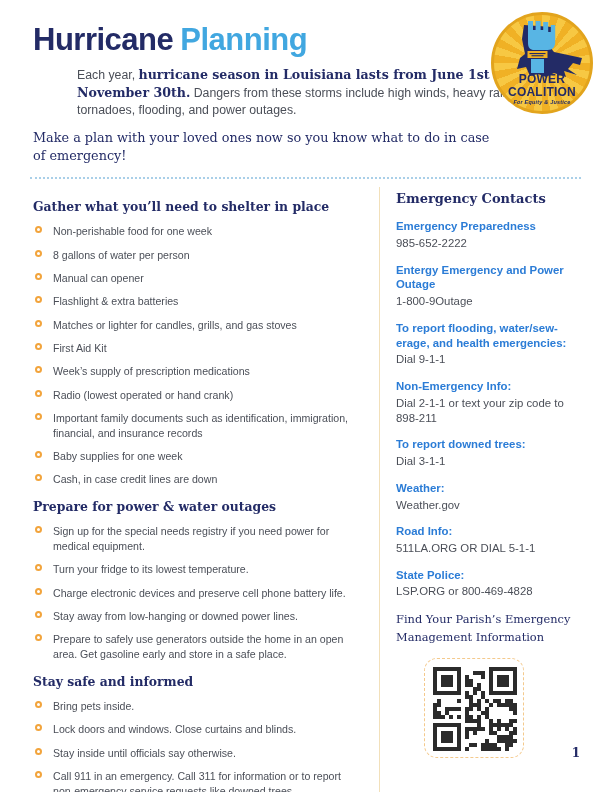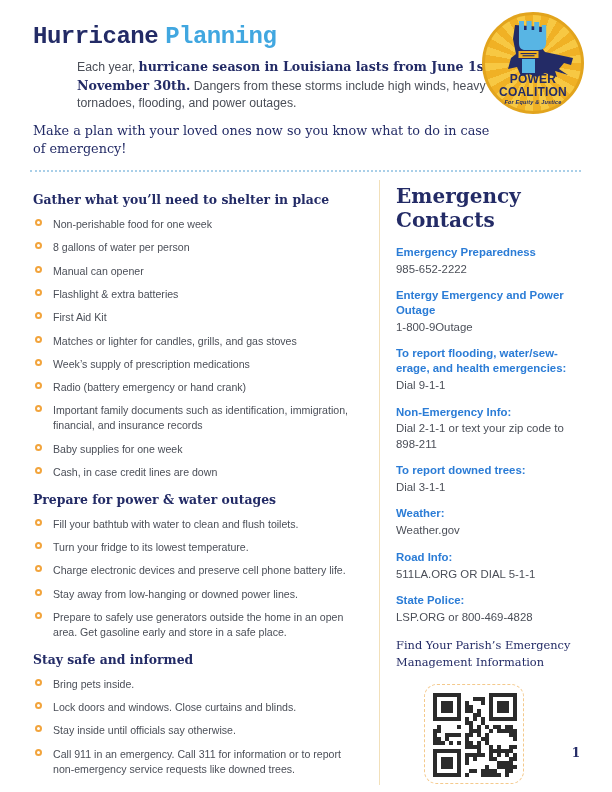--- a/index.html
+++ b/index.html
@@ -5,30 +5,30 @@
   * { margin:0; padding:0; box-sizing:border-box; }
   html,body { background:#ffffff; }
   body { font-family:"Liberation Sans", sans-serif; }
   .page {
     position:relative; width:612px; height:792px; background:#fff;
     overflow:hidden; margin:0 auto;
   }
 
   
   .header { position:relative; padding:24px 32px 0 33px; }
-  .title { font-family:Liberation Mono, monospace; font-weight:bold; font-size:24px; letter-spacing:-0.5px; line-height:1.05; }
+  .title { font-family:Liberation Sans, sans-serif; font-weight:bold; font-size:31px; letter-spacing:-0.5px; line-height:1.05; }
   .title .t1 { color:#232b66; }
   .title .t2 { color:#41a7e0; margin-left:7px; }
   .intro { width:450px; margin-top:9px; font-size:12.3px; line-height:1.42; color:#4b4f58;margin-left:44px; }
   .intro b { font-family:"DejaVu Serif", serif; color:#232b66; font-size:12.6px; }
   .cta { width:462px; margin-top:9px; font-family:"DejaVu Serif", serif; font-weight:normal; font-size:12.8px; line-height:1.42; color:#232b66; }
 
   
   .logo {
-    position:absolute; top:12px; right:28px; width:102px; height:102px;
+    position:absolute; top:12px; right:19px; width:102px; height:102px;
     border-radius:50%;
     background:repeating-conic-gradient(#f7c843 0deg 10deg, #f0b125 10deg 20deg);
     border:3px solid #e2a41d;
   }
   .logo svg { position:absolute; top:4px; left:8px; }
   .logo .lg-line { position:absolute; left:0; width:100%; text-align:center;
     font-family:"Liberation Sans", sans-serif; font-weight:bold; color:#232b66; letter-spacing:0.2px; }
   .lg-power { top:57px; font-size:12px; }
   .lg-coalition { top:70px; font-size:12px; }
   .lg-tagline { top:84px; font-size:5.5px; font-style:italic; }
@@ -44,21 +44,21 @@
 
   
   .check-section { margin-top:2px; }
   .check-heading { font-family:"DejaVu Serif", serif; font-weight:bold; font-size:12.4px; color:#232b66; margin:12px 0 10px; }
   .check-list { list-style:none; }
   .check-item { display:flex; align-items:flex-start; margin-bottom:8.5px; }
   .ring { flex:0 0 auto; width:7px; height:7px; border:2px solid #f2a43c; border-radius:50%; margin:2px 11px 0 2px; }
   .check-text { font-size:10.6px; line-height:1.4; color:#4b4f58; }
 
   
-  .contacts-heading { font-family:"DejaVu Serif", serif; font-weight:bold; font-size:20px; color:#232b66; margin:4px 0 13px; }
+  .contacts-heading { font-family:"DejaVu Serif", serif; font-weight:bold; font-size:13px; color:#232b66; margin:4px 0 13px; }
   .entry { margin-bottom:11.5px; }
   .clabel { font-weight:bold; font-size:11.4px; line-height:1.3; color:#2b7cd6; margin-bottom:2px; }
   .cvalue { font-size:11.4px; line-height:1.32; color:#4b4f58; }
   .parish-heading { font-family:"DejaVu Serif", serif; font-weight:normal; font-size:11.4px; line-height:1.55; color:#232b66; margin:6px 0 12px; }
 
   .qrbox {
     width:100px; height:100px; margin-left:28px; padding:8px;
     border:1.5px dashed #f4c98c; border-radius:13px; background:#fff;
   }
 
@@ -114,33 +114,33 @@
           <li class="check-item">
               <span class="ring"></span>
               <span class="check-text">Manual can opener</span>
             </li>
           <li class="check-item">
               <span class="ring"></span>
               <span class="check-text">Flashlight &amp; extra batteries</span>
             </li>
           <li class="check-item">
               <span class="ring"></span>
+              <span class="check-text">Matches or lighter for candles, grills, and gas stoves</span>
+            </li>
+          <li class="check-item">
+              <span class="ring"></span>
               <span class="check-text">First Aid Kit</span>
             </li>
           <li class="check-item">
               <span class="ring"></span>
-              <span class="check-text">Matches or lighter for candles, grills, and gas stoves</span>
-            </li>
-          <li class="check-item">
-              <span class="ring"></span>
               <span class="check-text">Week’s supply of prescription medications</span>
             </li>
           <li class="check-item">
               <span class="ring"></span>
-              <span class="check-text">Radio (battery emergency or hand crank)</span>
+              <span class="check-text">Radio (lowest operated or hand crank)</span>
             </li>
           <li class="check-item">
               <span class="ring"></span>
               <span class="check-text">Important family documents such as identification, immigration, financial, and insurance records</span>
             </li>
           <li class="check-item">
               <span class="ring"></span>
               <span class="check-text">Baby supplies for one week</span>
             </li>
           <li class="check-item">
@@ -148,21 +148,21 @@
               <span class="check-text">Cash, in case credit lines are down</span>
             </li>
         </ul>
       </div>
 
       <div class="check-section">
         <h3 class="check-heading">Prepare for power &amp; water outages</h3>
         <ul class="check-list">
           <li class="check-item">
               <span class="ring"></span>
-              <span class="check-text">Fill your bathtub with water to clean and flush toilets.</span>
+              <span class="check-text">Sign up for the special needs registry if you need power for medical equipment.</span>
             </li>
           <li class="check-item">
               <span class="ring"></span>
               <span class="check-text">Turn your fridge to its lowest temperature.</span>
             </li>
           <li class="check-item">
               <span class="ring"></span>
               <span class="check-text">Charge electronic devices and preserve cell phone battery life.</span>
             </li>
           <li class="check-item">

